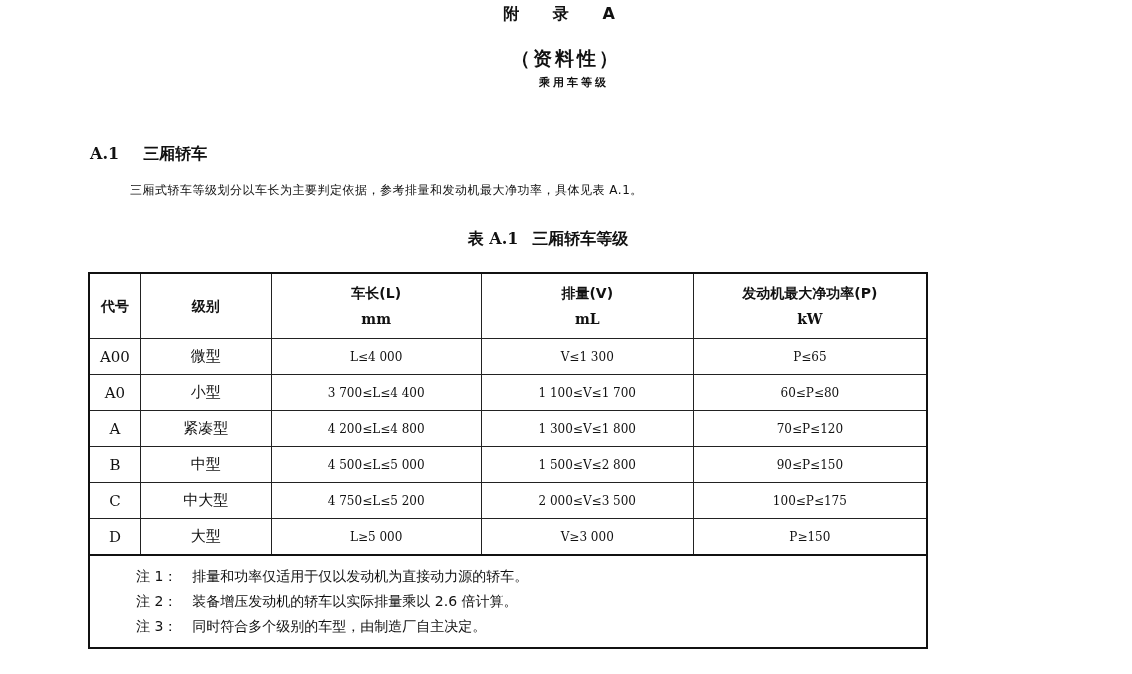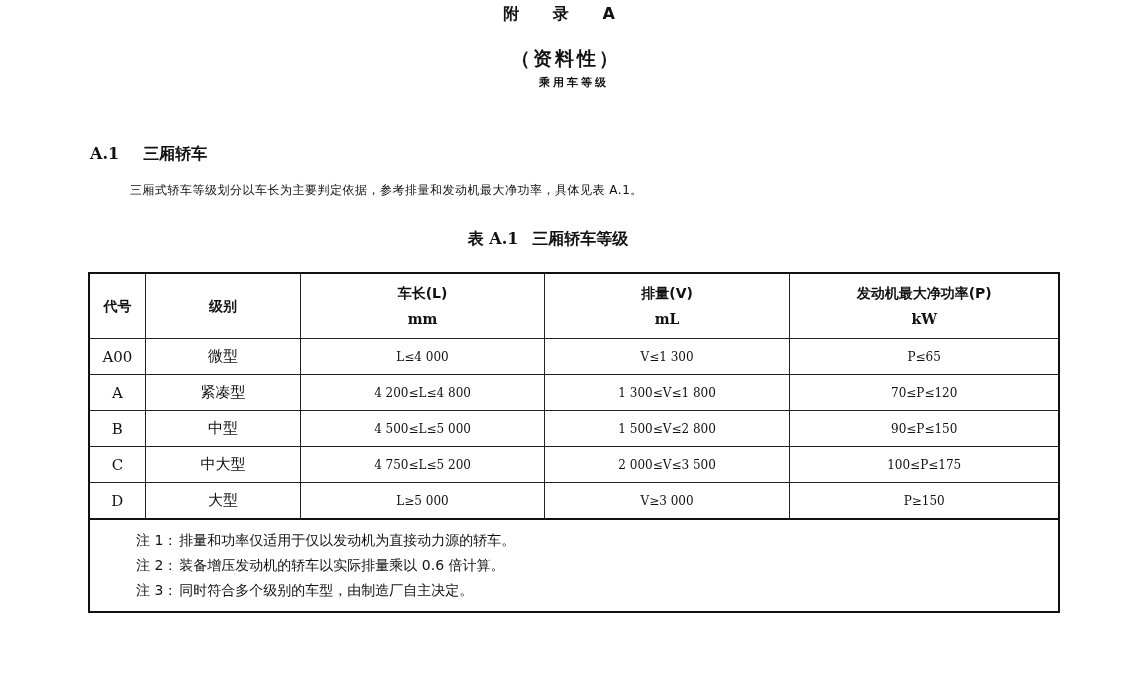--- a/index.html
+++ b/index.html
@@ -6,30 +6,30 @@
   body { width: 1132px; height: 674px; position: relative; overflow: hidden; color: #111; font-family: "DejaVu Serif", "Liberation Serif", serif; }
   .title-block { position: absolute; left: 0; width: 1132px; text-align: center; font-weight: bold; font-family: "DejaVu Sans", sans-serif; }
   .t1 { top: 4px; font-size: 16px; letter-spacing: 14px; }
   .t2 { top: 46px; font-size: 19px; letter-spacing: 3px; }
   .t3 { top: 75px; font-size: 11px; letter-spacing: 3px; padding-left: 8px; }
   .sec-heading { position: absolute; left: 90px; top: 144px; font-size: 16px; font-weight: bold; font-family: "DejaVu Sans", sans-serif; }
   .sec-heading .num { margin-right: 24px; font-family: "DejaVu Serif", serif; }
   .para { position: absolute; left: 130px; top: 182px; font-size: 12px; letter-spacing: 0.5px; font-family: "DejaVu Sans", sans-serif; }
   .tcap { position: absolute; left: 0; width: 1096px; top: 229px; text-align: center; font-size: 16px; font-weight: bold; font-family: "DejaVu Sans", sans-serif; }
   .tcap .num { margin-right: 14px; font-family: "DejaVu Serif", serif; }
-  table.grade { position: absolute; left: 88px; top: 272px; width: 972px; border-collapse: collapse; border: 2px solid #111; font-size: 14px; }
+  table.grade { position: absolute; left: 88px; top: 272px; width: 840px; border-collapse: collapse; border: 2px solid #111; font-size: 14px; }
   table.grade td, table.grade th { border: 1px solid #222; text-align: center; padding: 0; font-weight: normal; }
   table.grade th { height: 64px; font-family: "DejaVu Sans", sans-serif; font-weight: bold; font-size: 14px; line-height: 26px; }
   table.grade th .unit { font-family: "DejaVu Serif", serif; font-weight: bold; }
   table.grade td { height: 35px; }
   td.code { font-family: "DejaVu Serif", serif; font-weight: bold; font-size: 15px; }
   td.level { font-family: Liberation Mono, monospace; font-weight: bold; font-size: 15px; }
   td.val { font-family: "DejaVu Serif", serif; font-size: 12px; }
   td.notes { text-align: left !important; padding: 8px 0 8px 46px !important; height: auto !important; font-family: "DejaVu Sans", sans-serif; font-size: 14px; font-weight: bold; line-height: 25px; border-top: 2px solid #111 !important; }
-  .note-line .lbl { margin-right: 2px; }
+  .note-line .lbl { margin-right: 15px; }
 </style>
 </head>
 <body>
 
 <div class="title-block t1">附 录 A</div>
 <div class="title-block t2">（资料性）</div>
 <div class="title-block t3">乘用车等级</div>
 
 <div class="sec-heading">
   <span class="num">A.1</span><span>三厢轿车</span>
@@ -69,20 +69,27 @@
   </thead>
   <tbody>
     <tr>
       <td class="code">A00</td>
       <td class="level">微型</td>
       <td class="val">L≤4 000</td>
       <td class="val">V≤1 300</td>
       <td class="val">P≤65</td>
     </tr>
     <tr>
+      <td class="code">A0</td>
+      <td class="level">小型</td>
+      <td class="val">3 700≤L≤4 400</td>
+      <td class="val">1 100≤V≤1 700</td>
+      <td class="val">60≤P≤80</td>
+    </tr>
+    <tr>
       <td class="code">A</td>
       <td class="level">紧凑型</td>
       <td class="val">4 200≤L≤4 800</td>
       <td class="val">1 300≤V≤1 800</td>
       <td class="val">70≤P≤120</td>
     </tr>
     <tr>
       <td class="code">B</td>
       <td class="level">中型</td>
       <td class="val">4 500≤L≤5 000</td>
@@ -99,18 +106,18 @@
     <tr>
       <td class="code">D</td>
       <td class="level">大型</td>
       <td class="val">L≥5 000</td>
       <td class="val">V≥3 000</td>
       <td class="val">P≥150</td>
     </tr>
     <tr>
       <td class="notes" colspan="5">
         <div class="note-line"><span class="lbl">注 1：</span><span>排量和功率仅适用于仅以发动机为直接动力源的轿车。</span></div>
-        <div class="note-line"><span class="lbl">注 2：</span><span>装备增压发动机的轿车以实际排量乘以 0.6 倍计算。</span></div>
+        <div class="note-line"><span class="lbl">注 2：</span><span>装备增压发动机的轿车以实际排量乘以 2.6 倍计算。</span></div>
         <div class="note-line"><span class="lbl">注 3：</span><span>同时符合多个级别的车型，由制造厂自主决定。</span></div>
       </td>
     </tr>
   </tbody>
 </table>
 
 </body></html>

